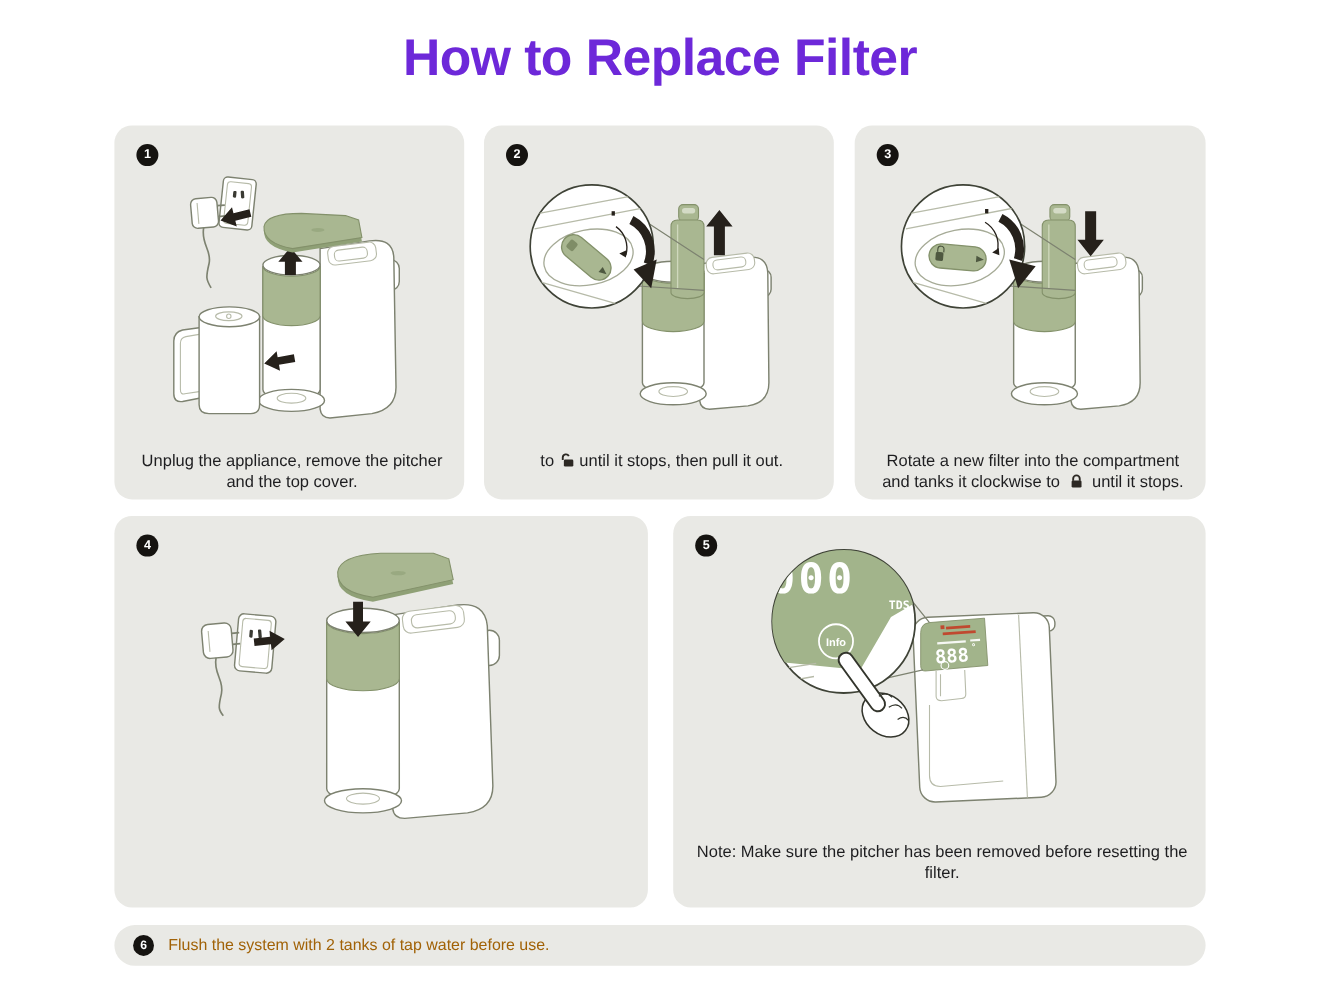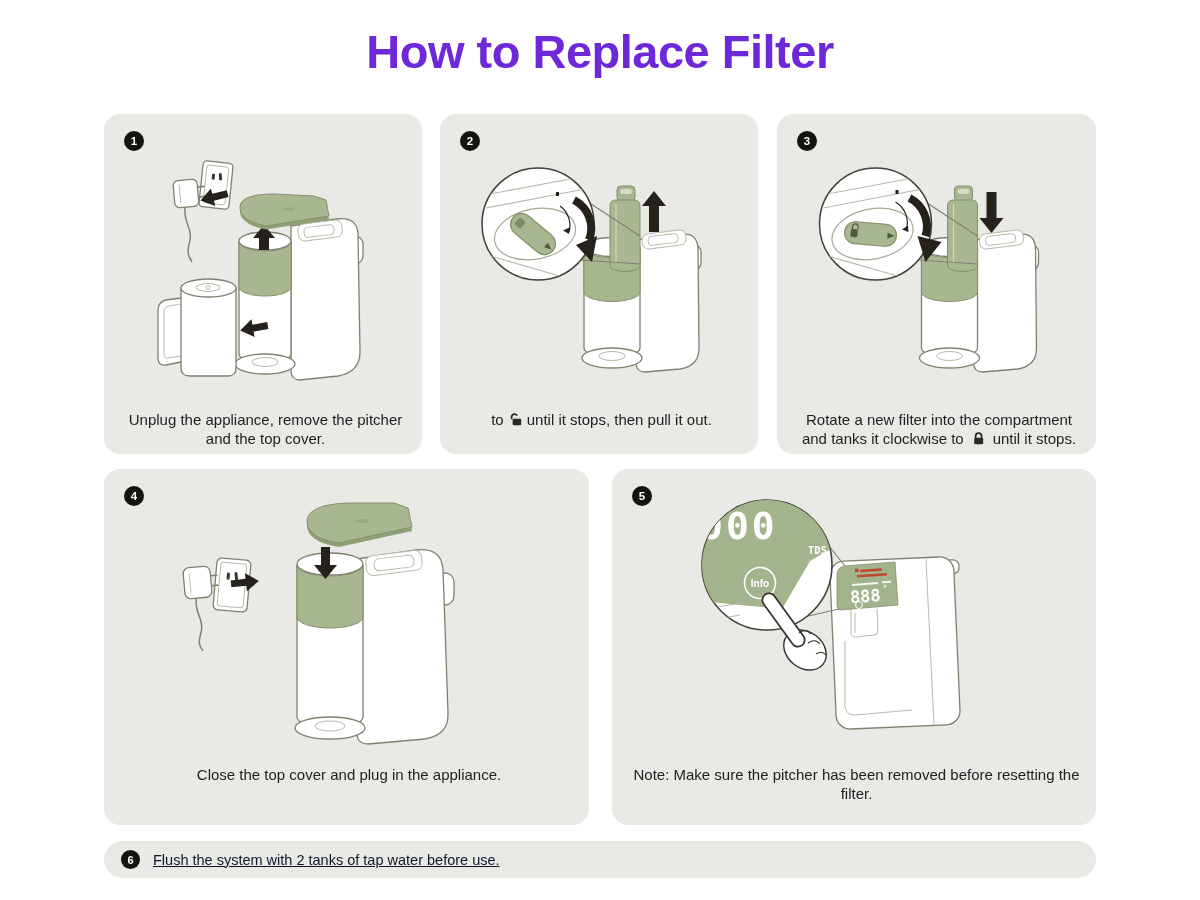--- a/index.html
+++ b/index.html
@@ -20,21 +20,21 @@
   .cap .blk{display:block;}
   .pad-ic{display:inline-block;vertical-align:-2px;margin:0 4px;}
   .pad-ic3{display:inline-block;vertical-align:-2px;margin:0 7px;}
   .info-chip{display:inline-flex;align-items:center;justify-content:center;vertical-align:-3px;
              width:28px;height:19px;border:1.4px solid #2c2c2c;border-radius:10px;
              font-size:8px;color:#2c2c2c;margin:0 5px;letter-spacing:.2px;}
   .bar{position:absolute;left:104px;top:841px;width:992px;height:37px;background:#e9e9e5;border-radius:19px;
        display:flex;align-items:center;gap:13px;padding-left:17px;box-sizing:border-box;}
   .bar .badge6{position:static;width:19px;height:19px;background:#151310;border-radius:50%;color:#fff;
        font-size:11px;font-weight:bold;display:flex;align-items:center;justify-content:center;flex:0 0 auto;}
-  .bar .cap6{font-size:14.5px;color:#0f172a;text-decoration:underline;}
+  .bar .cap6{font-size:14.5px;color:#a16207;}
   svg text{font-family:"DejaVu Sans Mono","Liberation Mono",monospace;font-weight:bold;}
 </style>
 </head>
 <body>
 
 <div class="canvas">
 
   <h1 class="page-title">How to Replace Filter</h1>
 
   <section class="card card1">
@@ -239,21 +239,20 @@
         <ellipse cx="226" cy="231" rx="35" ry="11" fill="#fff" stroke="#7d8270" stroke-width="1.3"></ellipse>
         <ellipse cx="226" cy="229" rx="15" ry="5" fill="none" stroke="#b7bba9" stroke-width="1"></ellipse>
       </g>
       <path d="M 217 50 v 18 h -7 l 11.5 14 11.5 -14 h -7 v -18 z" fill="#26211b"></path>
       <g>
         <path d="M 290 10 L 304 15 L 308 34 L 235 50 Q 202 45 203 27 Q 205 12 242 10 Z" fill="#8fa076"></path>
         <path d="M 290 6 L 304 11 L 308 30 L 235 46 Q 202 41 203 23 Q 205 8 242 6 Z" fill="#a9b791" stroke="#83916a" stroke-width="1"></path>
         <ellipse cx="258" cy="24" rx="7" ry="2" fill="#8fa076" opacity=".6"></ellipse>
       </g>
     </svg>
-    <p class="cap"><span>Close the top cover and plug in the appliance.</span></p>
   </section>
 
   <section class="card card5">
     <div class="badge">
         <span>5</span>
       </div>
     <svg class="illo" viewBox="0 0 484 250" height="250">
       <defs>
           <clipPath id="mag5">
             <circle cx="155" cy="68" r="65"></circle>

